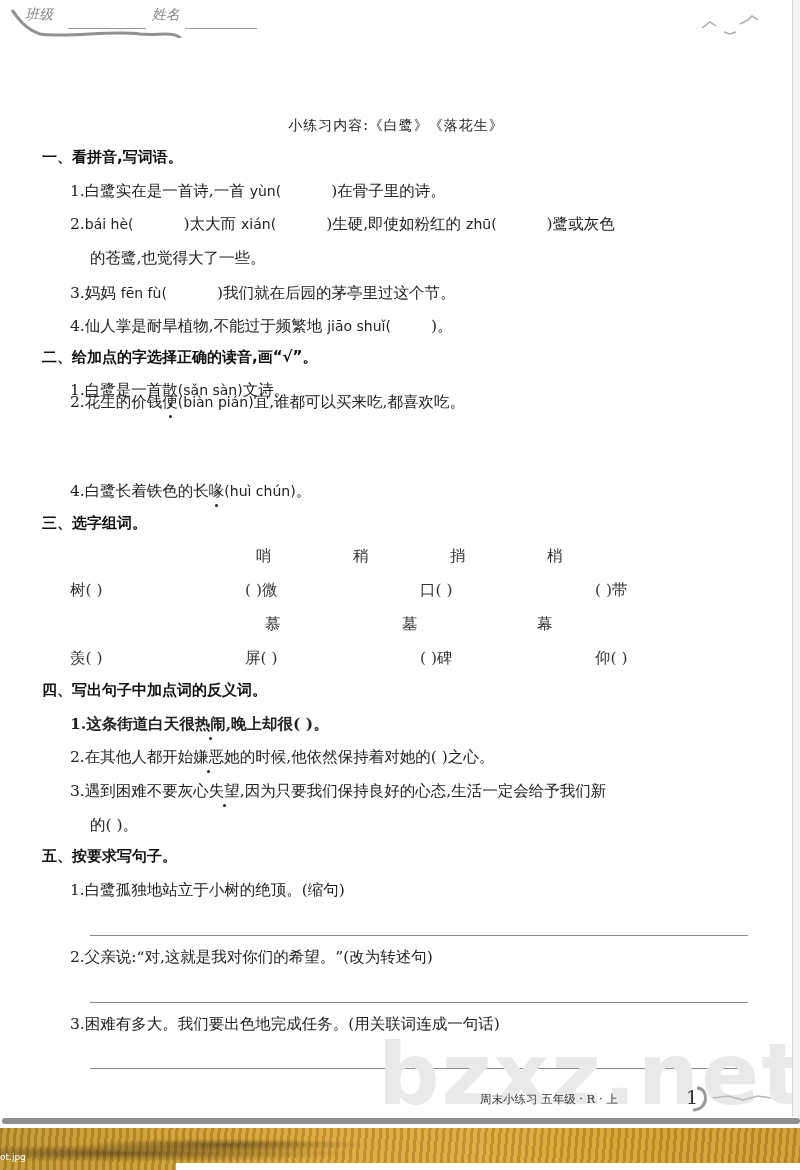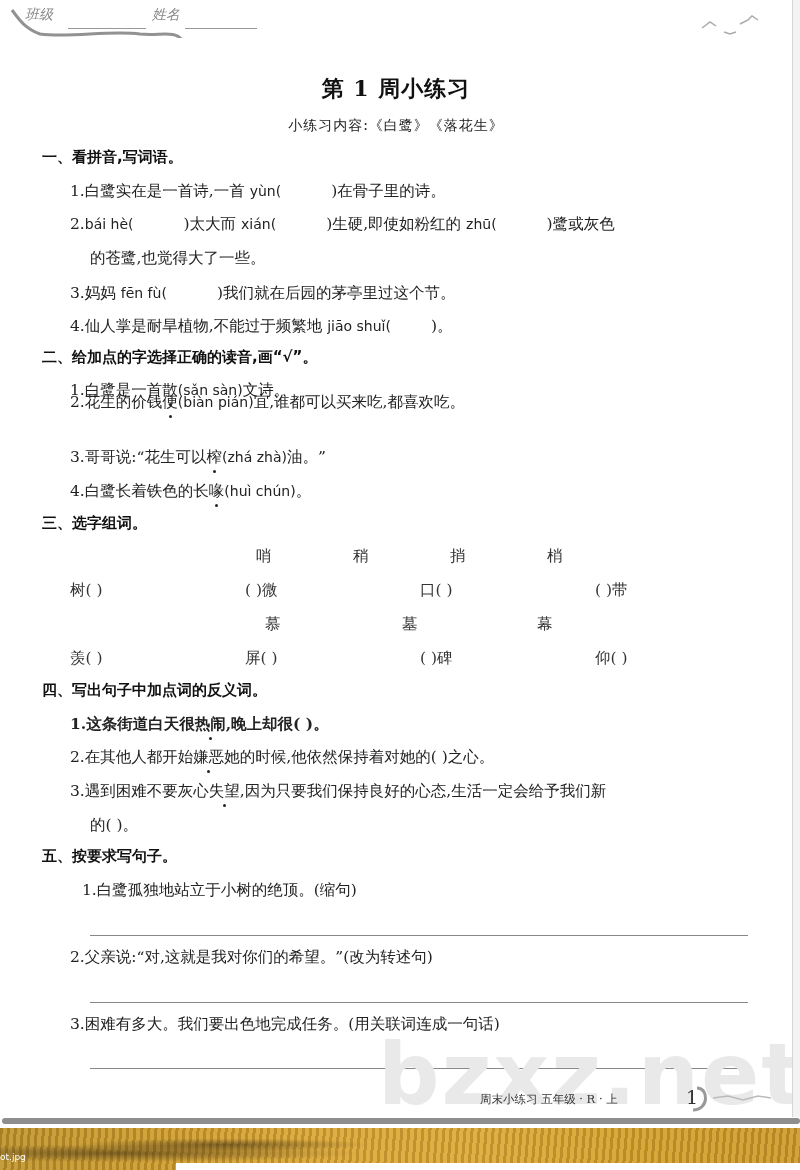--- a/index.html
+++ b/index.html
@@ -59,21 +59,20 @@
     </svg>
     <span class="hdr-label" style="left:25px;">班级</span>
     <div class="hdr-line" style="left:68px; width:78px;"></div>
     <span class="hdr-label" style="left:152px;">姓名</span>
     <div class="hdr-line" style="left:185px; width:72px;"></div>
   </div>
   <svg class="birds" viewBox="0 0 70 28">
     <path d="M2 18 L10 12 L16 16 M24 22 L30 24 L36 22 M40 14 L48 10 L52 6 L58 10" stroke="#aaa" stroke-width="1.5" fill="none"></path>
   </svg>
 
-  <div class="title">第 1 周小练习</div>
   <div class="subtitle">小练习内容:《白鹭》《落花生》</div>
 
   <div class="sec-head" style="top:148px;">一、看拼音,写词语。</div>
   <div class="line" style="top:181px;">
     <span>1.</span><span>白鹭实在是一首诗,一首 </span><span class="py">yùn(</span><span class="blank" style="width:50px;"></span><span>)在骨子里的诗。</span>
   </div>
   <div class="line" style="top:214px;">
     <span>2.</span><span class="py">bái hè(</span><span class="blank" style="width:50px;"></span><span>)太大而 </span><span class="py">xián(</span><span class="blank" style="width:50px;"></span><span>)生硬,即使如粉红的 </span><span class="py">zhū(</span><span class="blank" style="width:50px;"></span><span>)鹭或灰色</span>
   </div>
   <div class="line indent" style="top:248px;">的苍鹭,也觉得大了一些。</div>
@@ -83,23 +82,20 @@
   <div class="line" style="top:316px;">
     <span>4.</span><span>仙人掌是耐旱植物,不能过于频繁地 </span><span class="py">jiāo shuǐ(</span><span class="blank" style="width:40px;"></span><span>)。</span>
   </div>
 
   <div class="sec-head" style="top:348px;">二、给加点的字选择正确的读音,画“√”。</div>
   <div class="line" style="top:380px;text-align:center;">
     <span>1.</span><span>白鹭是一首</span><span class="dot">散</span><span class="py">(sǎn   sàn)</span><span>文诗。</span>
   </div>
   <div class="line" style="top:392px;">
     <span>2.</span><span>花生的价钱</span><span class="dot">便</span><span class="py">(biàn   pián)</span><span>宜,谁都可以买来吃,都喜欢吃。</span>
-  </div>
-  <div class="line" style="top:447px;">
-    <span>3.</span><span>哥哥说:“花生可以</span><span class="dot">榨</span><span class="py">(zhá   zhà)</span><span>油。”</span>
   </div>
   <div class="line" style="top:481px;">
     <span>4.</span><span>白鹭长着铁色的长</span><span class="dot">喙</span><span class="py">(huì   chún)</span><span>。</span>
   </div>
 
   <div class="sec-head" style="top:514px;">三、选字组词。</div>
   <span class="opt" style="left:256px; top:546px;">哨</span>
   <span class="opt" style="left:353px; top:546px;">稍</span>
   <span class="opt" style="left:450px; top:546px;">捎</span>
   <span class="opt" style="left:547px; top:546px;">梢</span>
@@ -124,21 +120,21 @@
   </div>
   <div class="line" style="top:747px;">
     <span>2.</span><span>在其他人都开始</span><span class="dot">嫌恶</span><span>她的时候,他依然保持着对她的(          )之心。</span>
   </div>
   <div class="line" style="top:781px;">
     <span>3.</span><span>遇到困难不要灰心</span><span class="dot">失望</span><span>,因为只要我们保持良好的心态,生活一定会给予我们新</span>
   </div>
   <div class="line indent" style="top:815px;">的(          )。</div>
 
   <div class="sec-head" style="top:847px;">五、按要求写句子。</div>
-  <div class="line" style="top:880px;margin-left:12px;">
+  <div class="line" style="top:880px;">
     <span>1.</span><span>白鹭孤独地站立于小树的绝顶。(缩句)</span>
   </div>
   <div class="ans-line" style="top:935px;"></div>
   <div class="line" style="top:947px;">
     <span>2.</span><span>父亲说:“对,这就是我对你们的希望。”(改为转述句)</span>
   </div>
   <div class="ans-line" style="top:1002px;"></div>
   <div class="line" style="top:1014px;">
     <span>3.</span><span>困难有多大。我们要出色地完成任务。(用关联词连成一句话)</span>
   </div>

